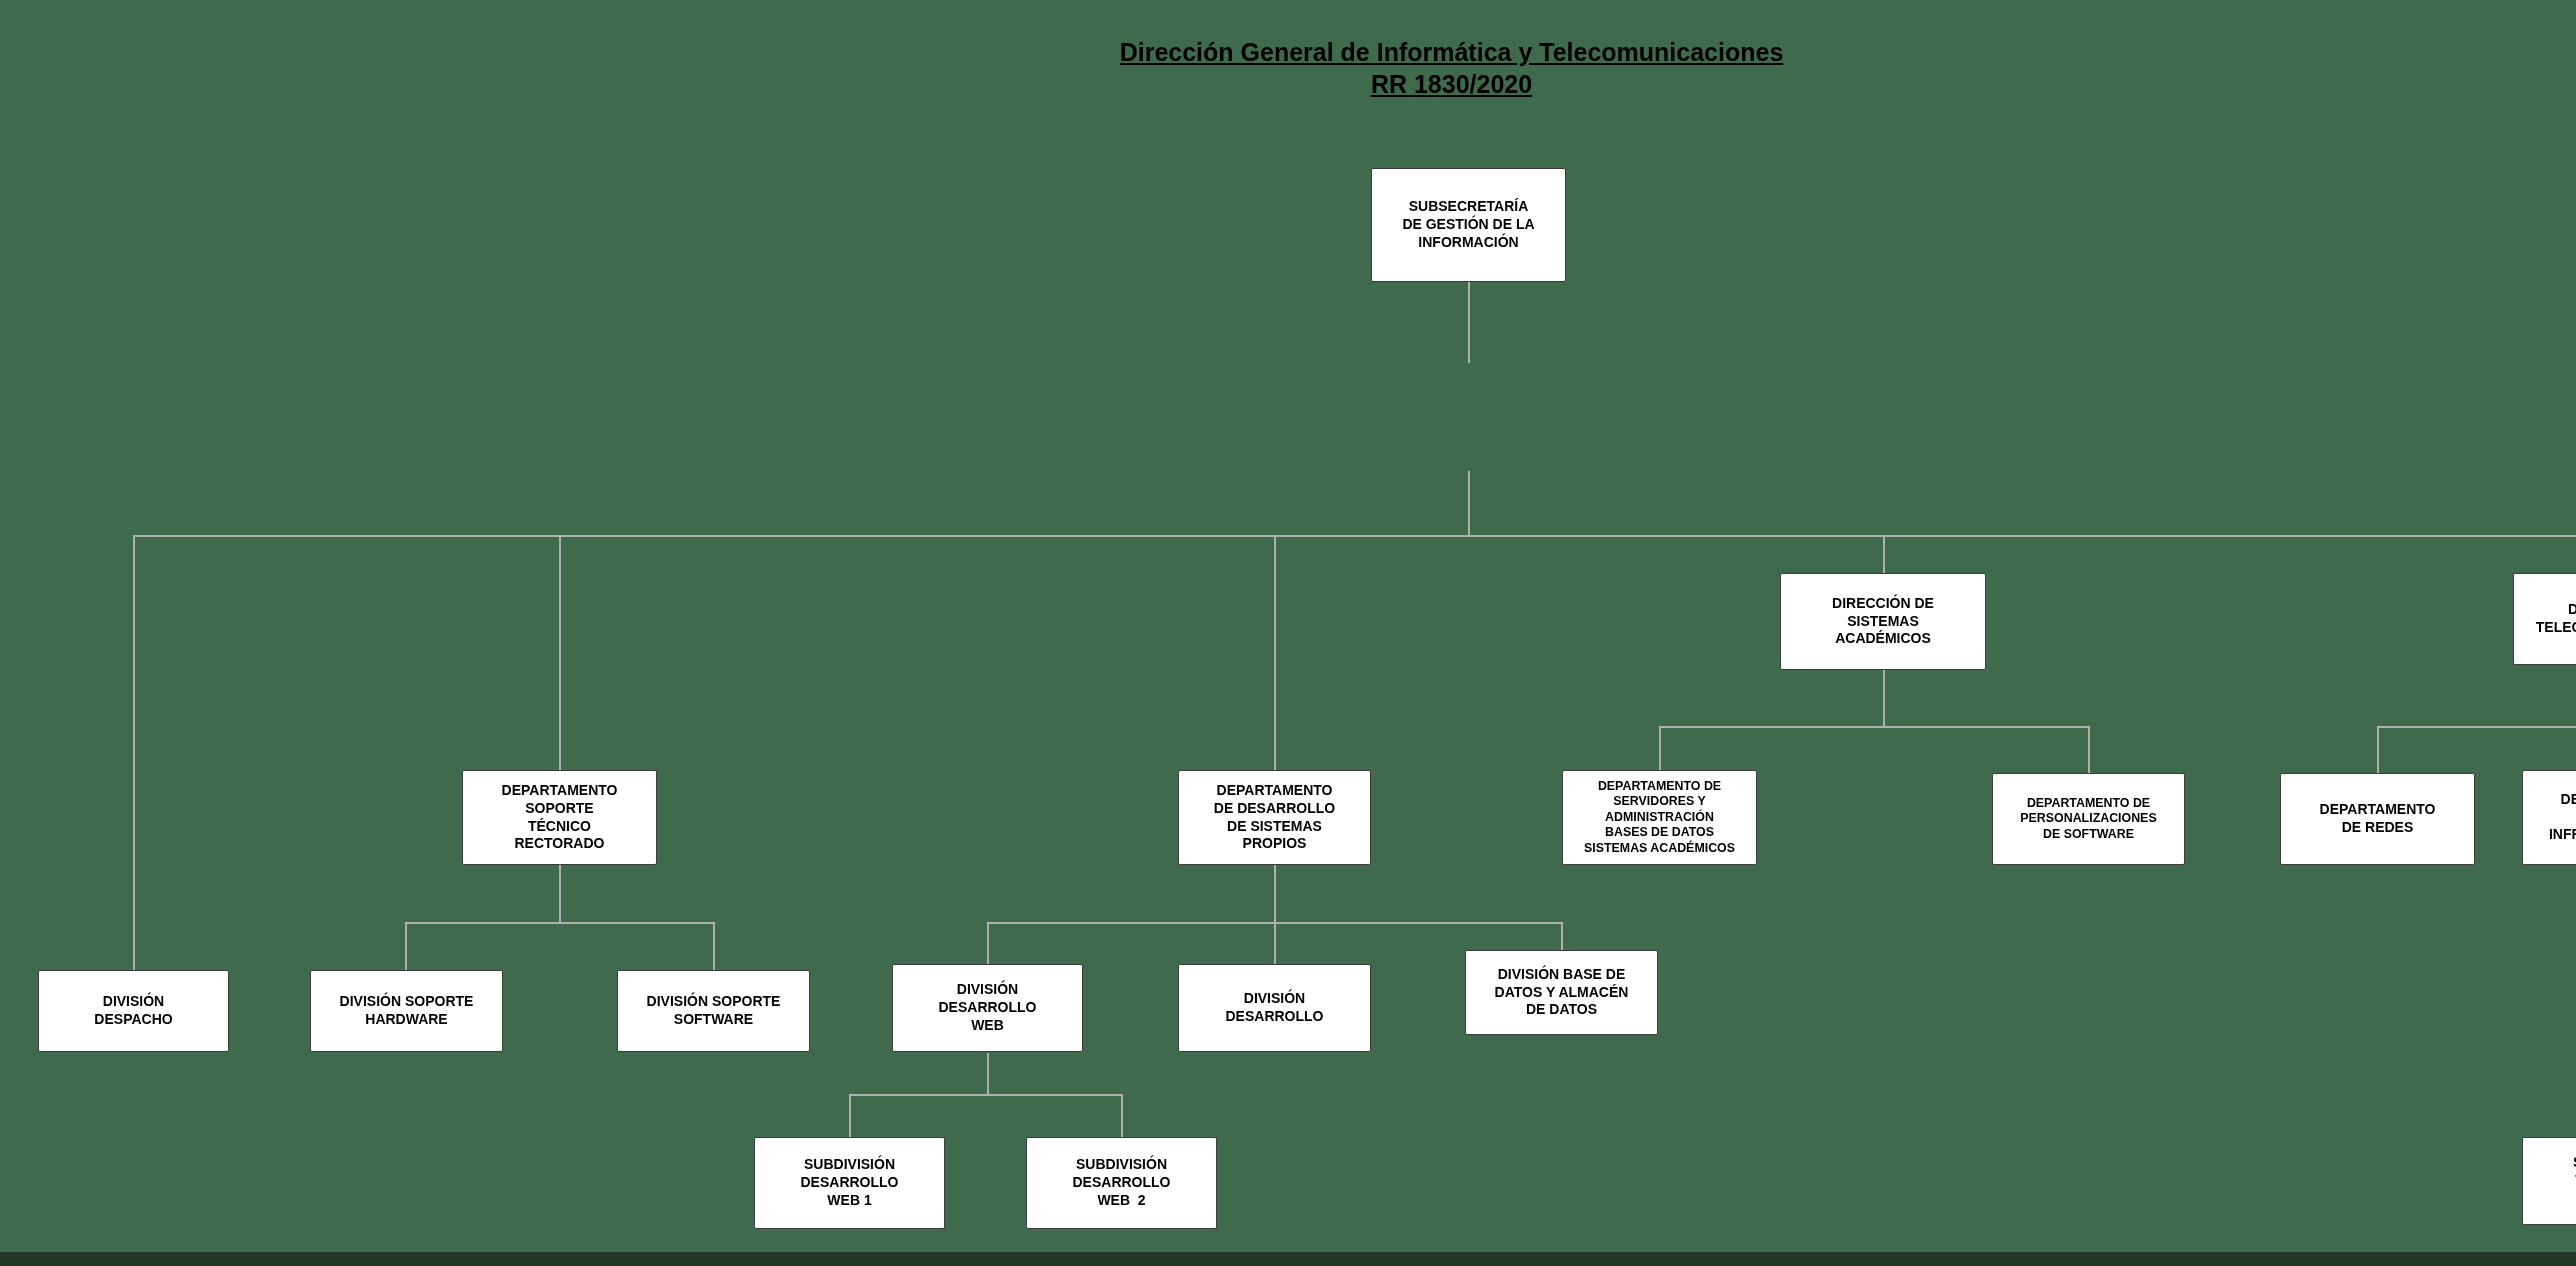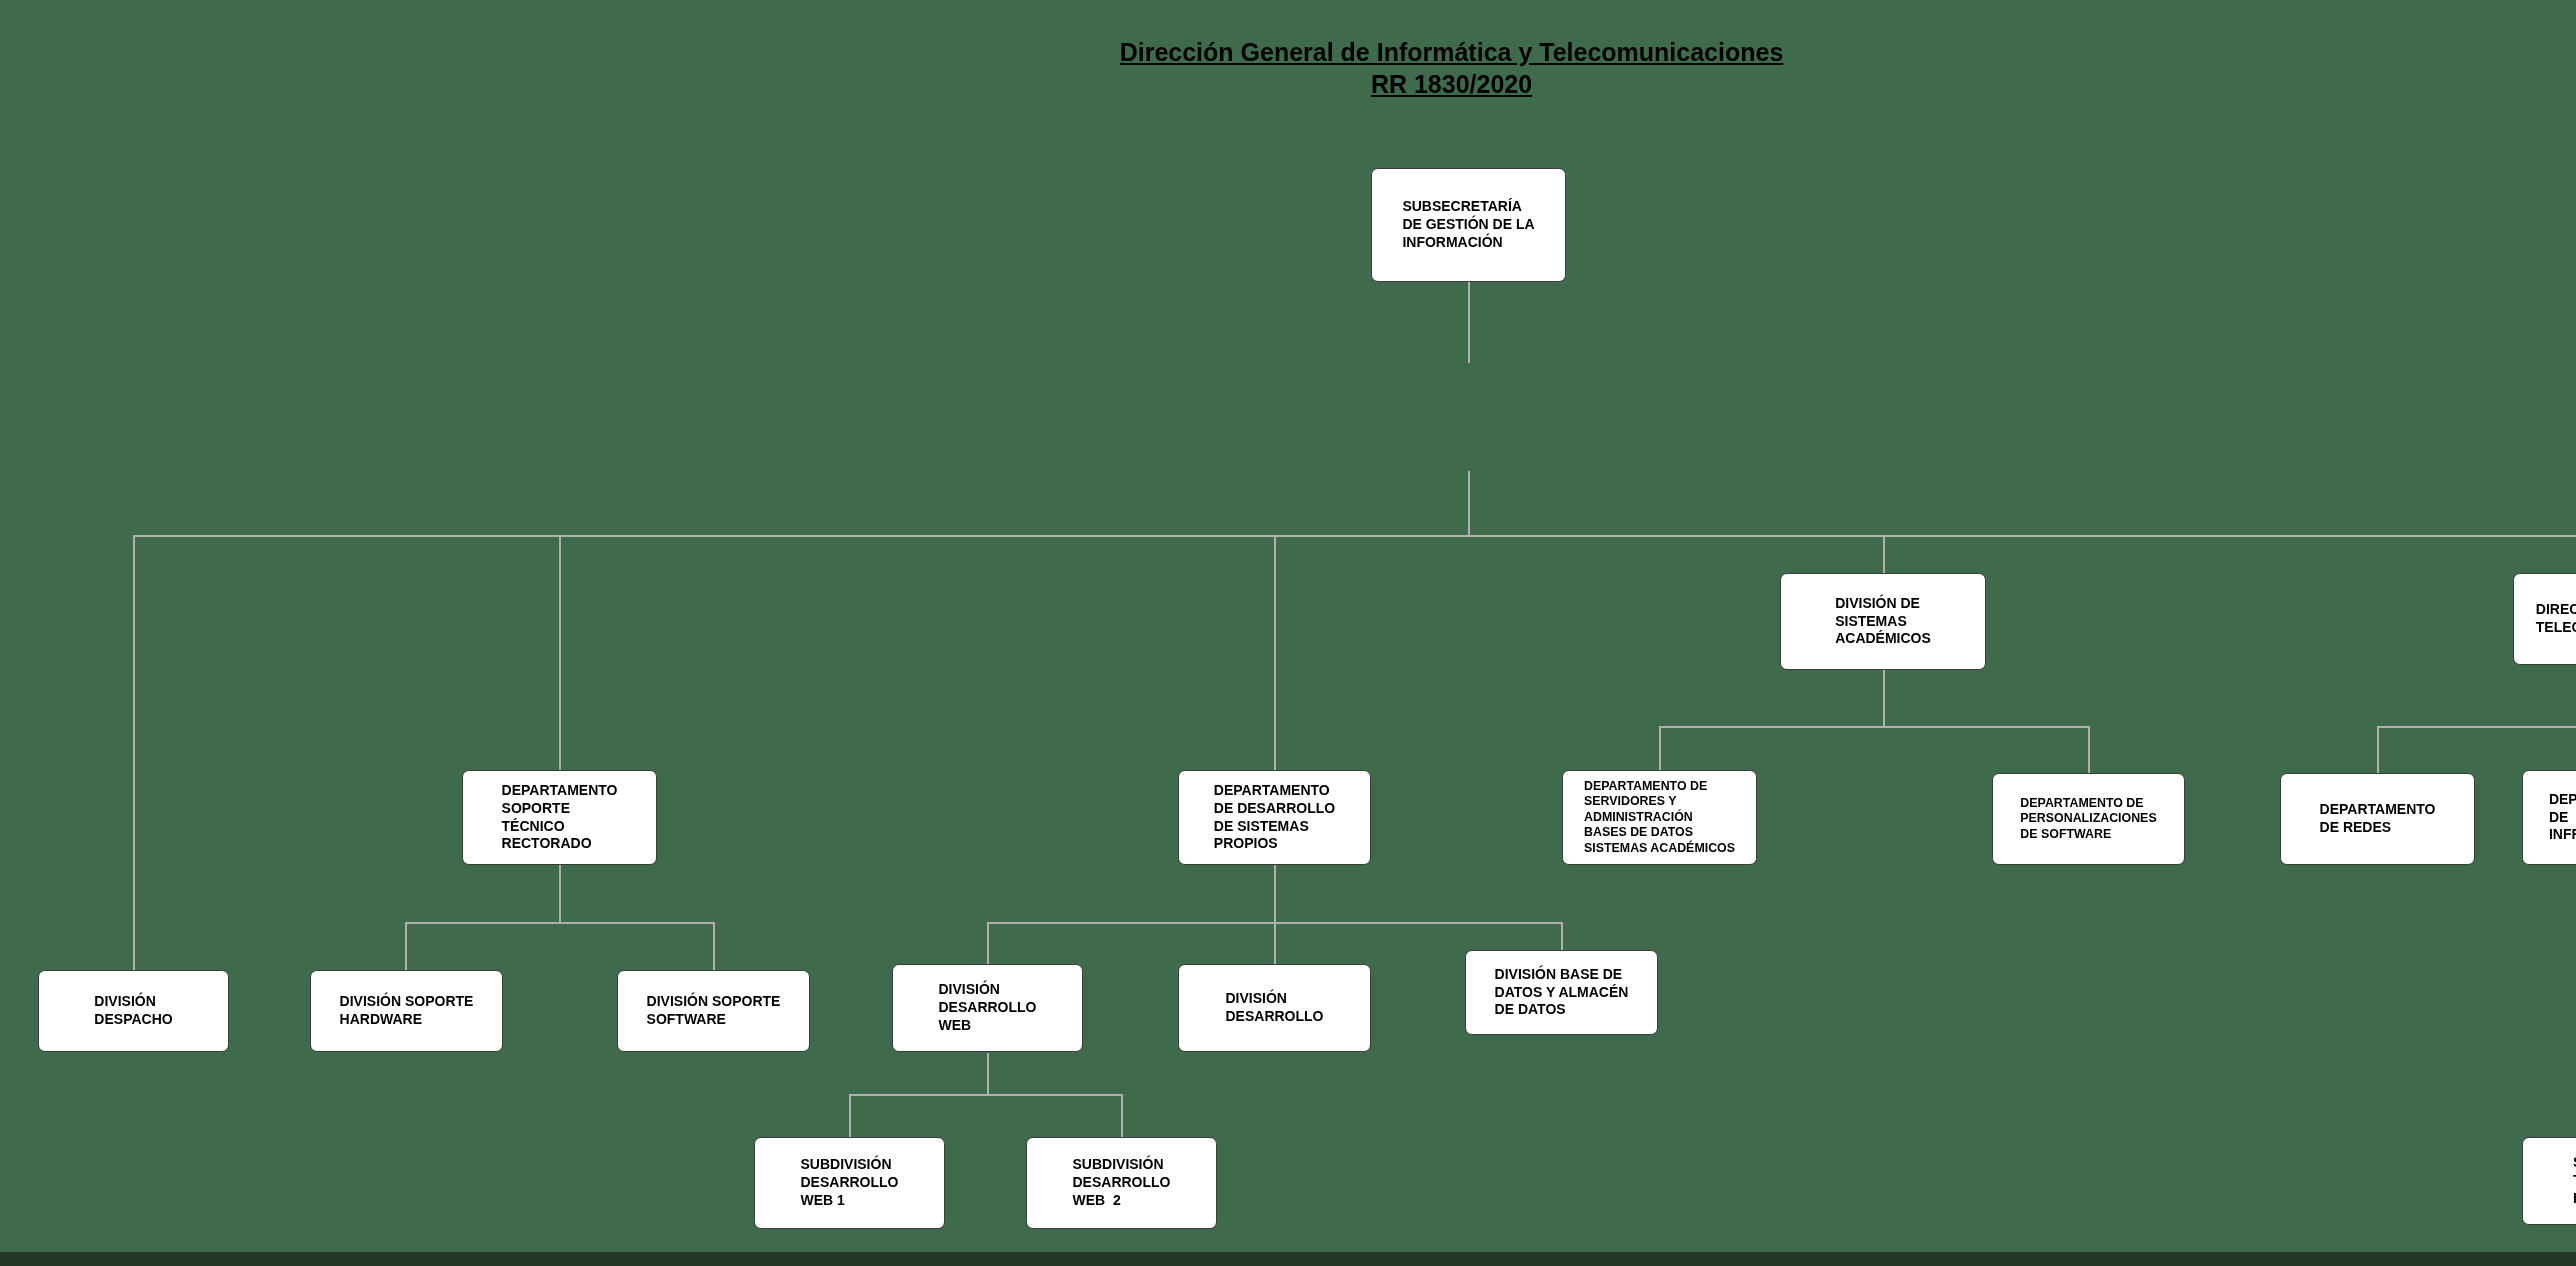--- a/index.html
+++ b/index.html
@@ -22,24 +22,24 @@
   .title{
     position:absolute;left:0;top:36px;width:2903px;
     text-align:center;color:var(--text);
   }
   .title .tline{font-weight:bold;font-size:25px;line-height:1.28;}
   .title .tline span{text-decoration:underline;}
   .node{
     position:absolute;
     background:var(--box-fill);
     border:1.5px solid var(--box-border);
-    border-radius:7px;
+    border-radius:2px;
     box-sizing:border-box;
     display:flex;align-items:center;justify-content:center;
-    text-align:left;
+    text-align:center;
   }
   .lbl{
     white-space:pre-wrap;
     font-weight:bold;
     font-size:14px;
     line-height:1.28;
     color:var(--text);
     padding:1px 3.1px;
   }
   .lbl.small{font-size:12.4px;line-height:1.25;}
@@ -94,21 +94,21 @@
   <div class="cv" style="left:1121px;top:1094px;height:43px"></div>
 
   <div class="node" style="left:1371px;top:168px;width:195px;height:114px">
     <span class="lbl">SUBSECRETARÍA
 DE GESTIÓN DE LA
 INFORMACIÓN</span>
   </div>
 
 
   <div class="node" style="left:1780px;top:573px;width:206px;height:97px">
-    <span class="lbl">DIVISIÓN DE
+    <span class="lbl">DIRECCIÓN DE
 SISTEMAS
 ACADÉMICOS</span>
   </div>
   <div class="node" style="left:2513px;top:573px;width:212px;height:92px">
     <span class="lbl">DIRECCIÓN DE
 TELECOMUNICACIONES</span>
   </div>
 
   <div class="node" style="left:462px;top:770px;width:195px;height:95px">
     <span class="lbl">DEPARTAMENTO

